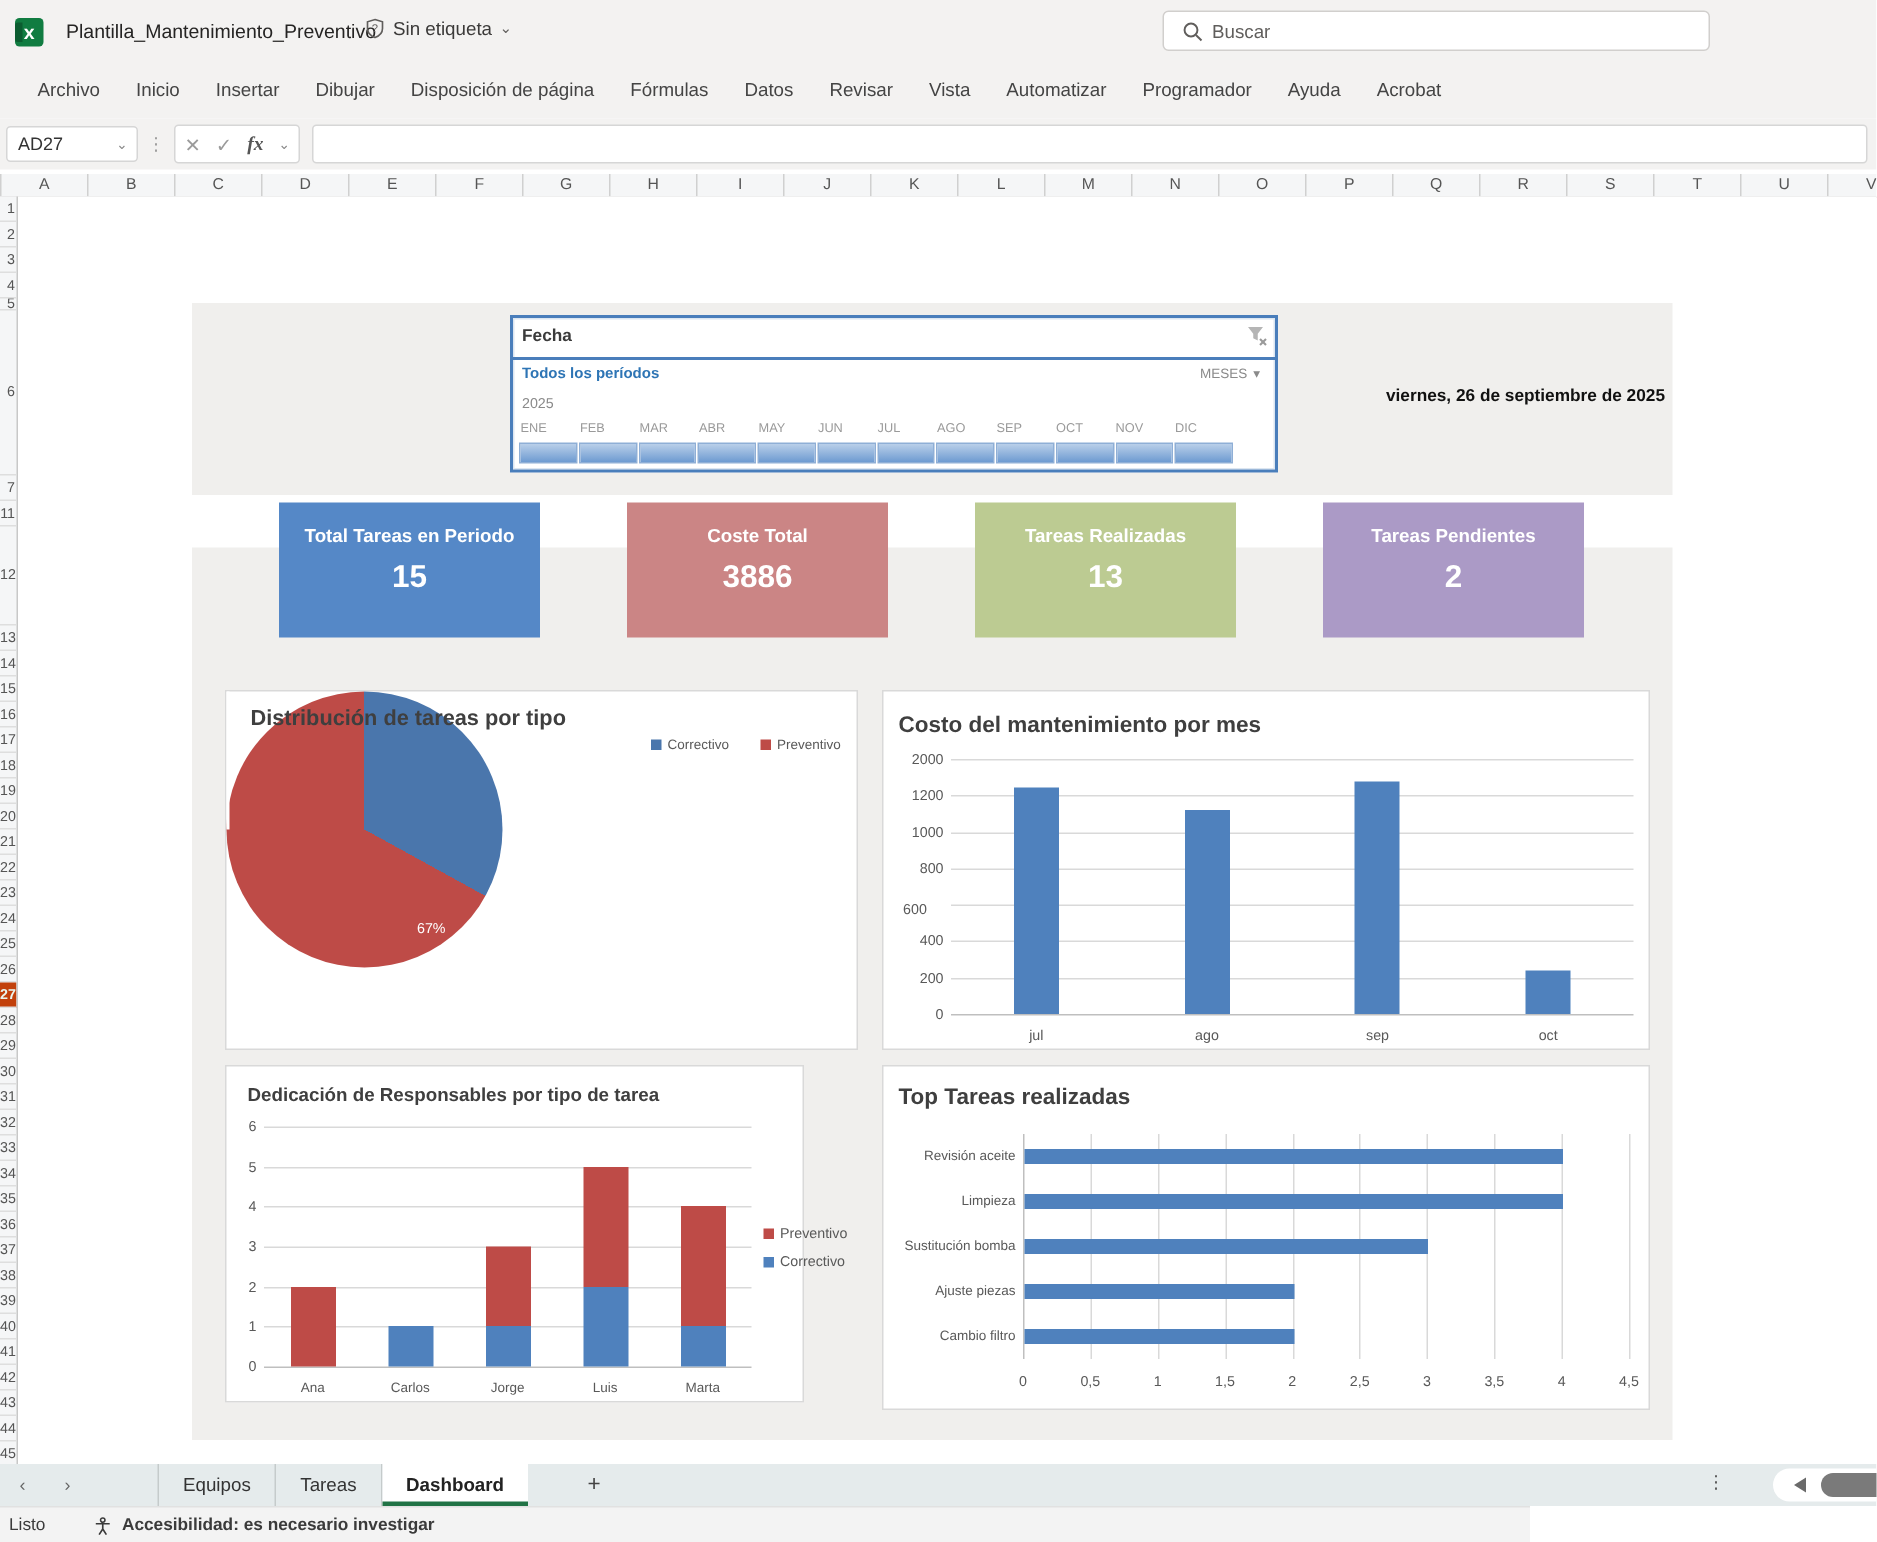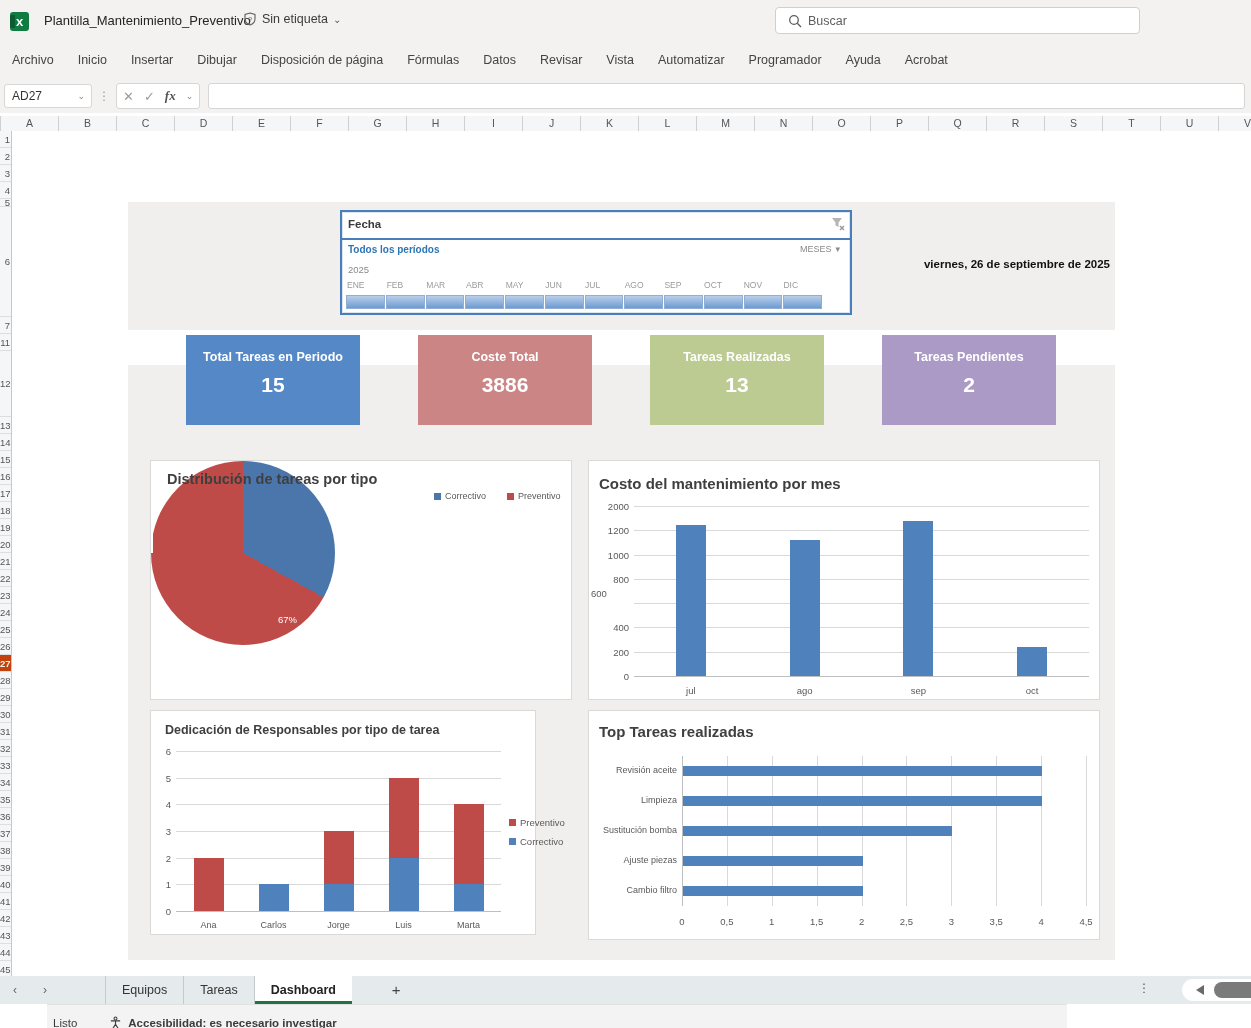--- a/index.html
+++ b/index.html
@@ -15,21 +15,21 @@
   #fname{position:absolute;left:44px;top:13px;font-size:13px;color:#252423;}
   #label-badge{position:absolute;left:243px;top:12px;font-size:12.5px;color:#3b3a39;display:flex;align-items:center;gap:5px;}
   #label-badge .chev{color:#605e5c;font-size:10px;}
   #searchbox{position:absolute;left:775px;top:7px;width:365px;height:27px;background:#fff;border:1px solid #d1cfcd;
              border-radius:4px;display:flex;align-items:center;padding-left:32px;box-sizing:border-box;
              font-size:12.5px;color:#605e5c;}
   #searchbox svg{position:absolute;left:12px;top:6px;}
 
   #ribbon{position:absolute;left:0;top:42px;width:1251px;height:37px;background:#f3f2f1;display:flex;align-items:center;}
   .ribbon-tab{font-size:12.5px;color:#444;padding:0 12px;line-height:37px;white-space:nowrap;}
-  .ribbon-tab:first-child{padding-left:12px;}
+  .ribbon-tab:first-child{padding-left:25px;}
 
   #formulabar{position:absolute;left:0;top:79px;width:1251px;height:34px;background:#f3f2f1;
               display:flex;align-items:center;}
   #namebox{width:88px;height:24px;background:#fff;border:1px solid #d6d6d6;border-radius:3px;margin-left:4px;
            display:flex;align-items:center;font-size:12px;color:#333;padding-left:7px;box-sizing:border-box;}
   #namebox .chev{margin-left:auto;margin-right:6px;color:#888;font-size:9px;}
   .fb-dots{color:#9a9a9a;font-size:12px;margin:0 6px;letter-spacing:0;}
   #fxgroup{height:24px;background:#fff;border:1px solid #d6d6d6;border-radius:3px;display:flex;align-items:center;
            padding:0 6px;gap:10px;color:#9b9b9b;font-size:13px;}
   #fxgroup .fx{font-style:italic;font-family:"Liberation Serif",serif;color:#555;font-weight:bold;}
@@ -96,21 +96,21 @@
                    padding-top:2px;box-sizing:border-box;}
   #addsheet{width:60px;text-align:center;line-height:28px;color:#444;font-size:15px;margin-left:14px;}
   #tab-dots{position:absolute;left:1138px;top:5px;color:#555;font-size:12px;letter-spacing:0;}
   #hscroll{position:absolute;left:1182px;top:3px;width:69px;height:22px;background:#fff;border-radius:11px 0 0 11px;
            display:flex;align-items:center;}
   #hscroll .arrow{width:0;height:0;border-top:5px solid transparent;border-bottom:5px solid transparent;
                   border-right:8px solid #6a6a6a;margin-left:14px;}
   #hscroll .thumb{position:absolute;left:32px;top:3px;width:40px;height:16px;background:#7a7a7a;border-radius:8px 0 0 8px;}
 
   #statusbar{position:absolute;left:0;top:1004px;width:1020px;height:24px;background:#f3f3f3;border-top:1px solid #e1e1e1;
-             display:flex;align-items:flex-end;font-size:11.5px;color:#3b3b3b;margin-left:47px;}
+             display:flex;align-items:center;font-size:11.5px;color:#3b3b3b;}
   #status-mode{margin-left:6px;}
   #status-acc{margin-left:32px;font-weight:bold;display:flex;align-items:center;gap:6px;}
 </style>
 </head>
 <body>
 
 <div id="app">
 
   <div id="titlebar">
     <div id="xl-icon">x</div>
@@ -345,21 +345,21 @@
     </div>
     <div class="chartcard" style="left: 588px; top: 460px; width: 512px; height: 240px;">
       <div class="ctitle" style="left: 10px; top: 14px; font-size: 15px;">Costo del mantenimiento por mes</div>
       <div class="axisline" style="left: 45px; top: 215px; width: 455px; height: 1px;"></div>
       <div class="axlab" style="left: 2px; top: 210px; width: 38px; text-align: right;">0</div>
       <div class="gridline" style="left: 45px; top: 190.714px; width: 455px; height: 1px;"></div>
       <div class="axlab" style="left: 2px; top: 185.714px; width: 38px; text-align: right;">200</div>
       <div class="gridline" style="left: 45px; top: 166.429px; width: 455px; height: 1px;"></div>
       <div class="axlab" style="left: 2px; top: 161.429px; width: 38px; text-align: right;">400</div>
       <div class="gridline" style="left: 45px; top: 142.143px; width: 455px; height: 1px;"></div>
-      <div class="axlab" style="left: 2px; top: 127px; width: 38px; text-align: left;">600</div>
+      <div class="axlab" style="left: 2px; top: 140px; width: 38px; text-align: center;">600</div>
       <div class="gridline" style="left: 45px; top: 117.857px; width: 455px; height: 1px;"></div>
       <div class="axlab" style="left: 2px; top: 112.857px; width: 38px; text-align: right;">800</div>
       <div class="gridline" style="left: 45px; top: 93.5714px; width: 455px; height: 1px;"></div>
       <div class="axlab" style="left: 2px; top: 88.5714px; width: 38px; text-align: right;">1000</div>
       <div class="gridline" style="left: 45px; top: 69.2857px; width: 455px; height: 1px;"></div>
       <div class="axlab" style="left: 2px; top: 64.2857px; width: 38px; text-align: right;">1200</div>
       <div class="gridline" style="left: 45px; top: 45px; width: 455px; height: 1px;"></div>
       <div class="axlab" style="left: 2px; top: 40px; width: 38px; text-align: right;">2000</div>
       <div class="bar" style="left: 86.875px; top: 64.4286px; width: 30px; height: 150.571px; background: rgb(79, 129, 189);"></div>
       <div class="axlab" style="left: 76.875px; top: 224px; width: 50px; text-align: center;">jul</div>

